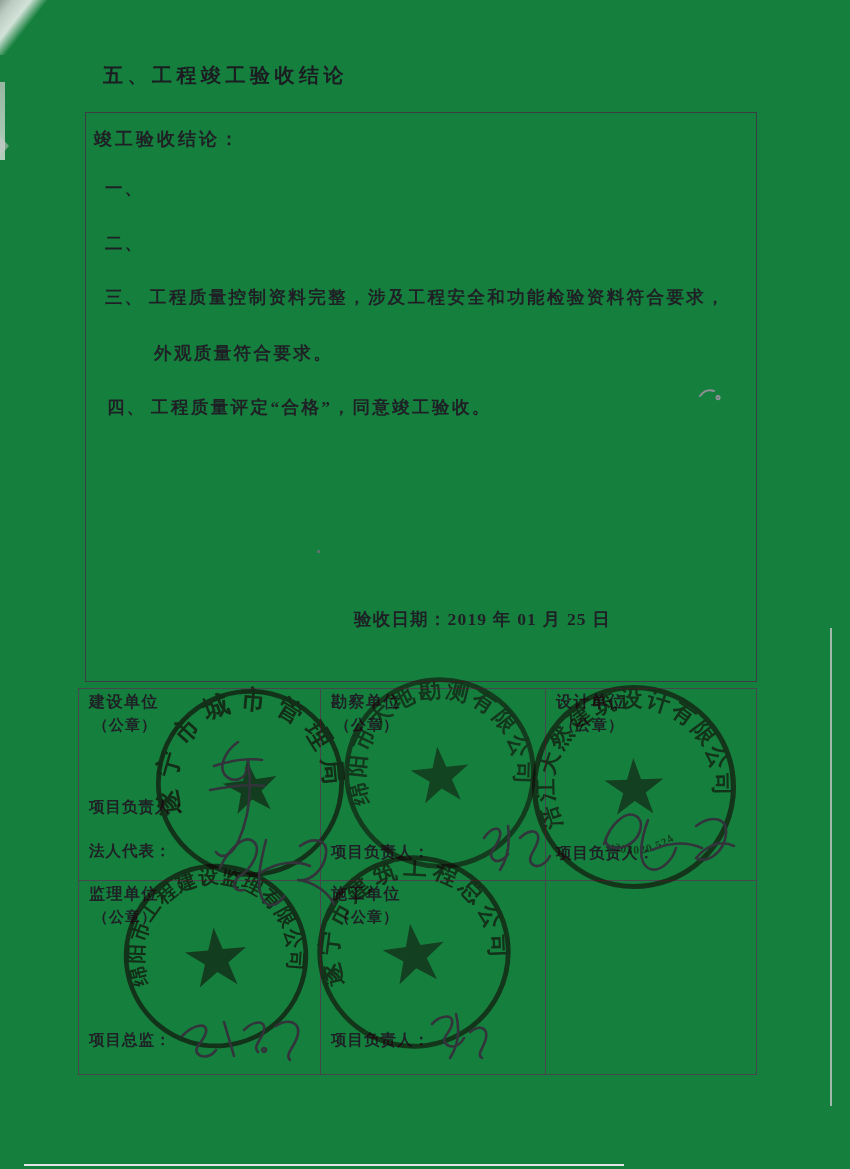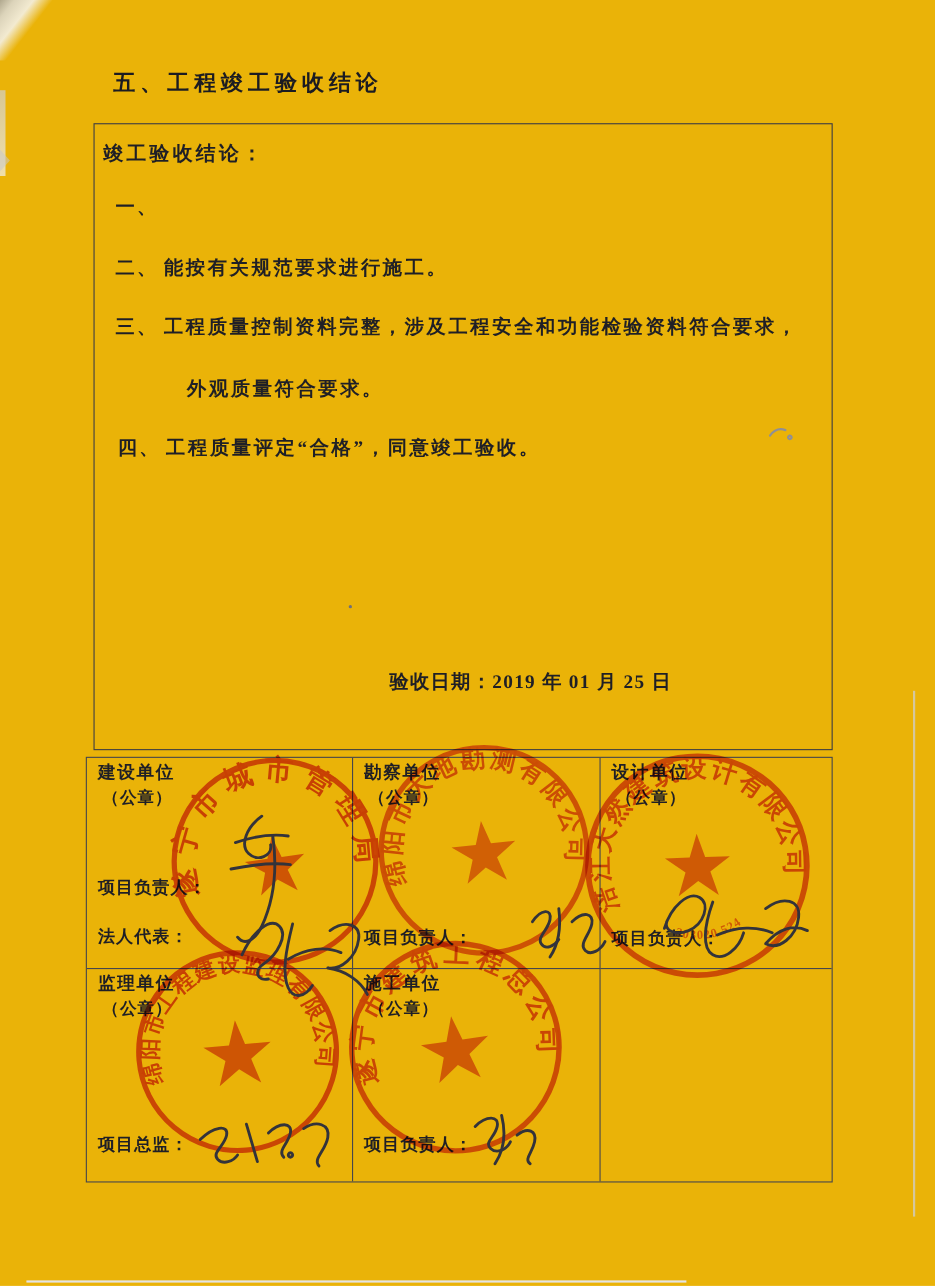--- a/index.html
+++ b/index.html
@@ -1,17 +1,17 @@
 <!DOCTYPE html>
 <html><head>
 <meta charset="utf-8">
 <style>
   html,body{margin:0;padding:0;background:#ffffff;}
   .page{
-    position:relative;width:850px;height:1169px;overflow:hidden;background:#eab308;
+    position:relative;width:850px;height:1169px;overflow:hidden;background:#15803d;
     font-family:"Liberation Serif","DejaVu Serif",serif;color:#1f1f26;
   }
   
   .fold-tl{position:absolute;left:-2px;top:-3px;width:52px;height:58px;
     background:linear-gradient(128deg,#a8a8a8 5%,#d9d9d9 18%,#f4f4f4 36%,rgba(255,255,255,0) 54%);opacity:.85;}
   .edge-left{position:absolute;left:0;top:82px;width:5px;height:78px;
     background:linear-gradient(#cfcfcf,#f1f1f1);opacity:.7;}
   .edge-left2{position:absolute;left:0;top:136px;width:0;height:0;opacity:.55;
     border-top:10px solid transparent;border-bottom:10px solid transparent;border-left:9px solid #c9c9c9;}
   .edge-right{position:absolute;left:830px;top:628px;width:1.6px;height:478px;background:#cdcdcf;opacity:.75;}
@@ -21,21 +21,21 @@
   .title{
     position:absolute;left:103px;top:62px;margin:0;
     font-size:20px;font-weight:900;letter-spacing:4.5px;white-space:nowrap;color:#1b1b22;
   }
   
   .box{position:absolute;left:85px;top:112px;width:670px;height:568px;border:1.7px solid #3c3c44;background:transparent;}
   .box-heading{position:absolute;left:8px;top:14px;font-size:18px;font-weight:900;letter-spacing:3px;white-space:nowrap;}
   .item{position:absolute;display:flex;font-weight:900;white-space:nowrap;}
   .item .num{width:44px;flex:0 0 44px;font-size:17.5px;letter-spacing:2px;}
   .item .txt{font-size:17.5px;letter-spacing:2.4px;}
-  .cont{position:absolute;left:84px;font-size:17.5px;font-weight:900;letter-spacing:2.4px;white-space:nowrap;}
+  .cont{position:absolute;left:68px;font-size:17.5px;font-weight:900;letter-spacing:2.4px;white-space:nowrap;}
   .date-line{position:absolute;left:268px;top:494px;font-size:17.5px;font-weight:900;letter-spacing:1.2px;white-space:nowrap;text-align:right;}
   
   .sig-table{
     position:absolute;left:78px;top:688px;width:677px;height:385px;
     border:1.5px solid #46464c;display:grid;
     grid-template-columns:242px 225px 1fr;grid-template-rows:192px 1fr;text-align:right;
   }
   .cell{position:relative;}
   .cell.br{border-right:1.4px solid #46464c;}
   .cell.bb{border-bottom:1.4px solid #46464c;}
@@ -69,21 +69,20 @@
   <h1 class="title">五、工程竣工验收结论</h1>
 
   <div class="box">
     <div class="box-heading">竣工验收结论：</div>
 
     <div class="item" style="left:19px;top:63px;">
       <span class="num">一、</span>
     </div>
     <div class="item" style="left:19px;top:118px;">
       <span class="num">二、</span>
-      <span class="txt">能按有关规范要求进行施工。</span>
     </div>
     <div class="item" style="left:19px;top:172px;">
       <span class="num">三、</span>
       <span class="txt">工程质量控制资料完整，涉及工程安全和功能检验资料符合要求，</span>
     </div>
     <div class="cont" style="top:228px;">外观质量符合要求。</div>
     <div class="item" style="left:21px;top:282px;">
       <span class="num">四、</span>
       <span class="txt">工程质量评定“合格”，同意竣工验收。</span>
     </div>

